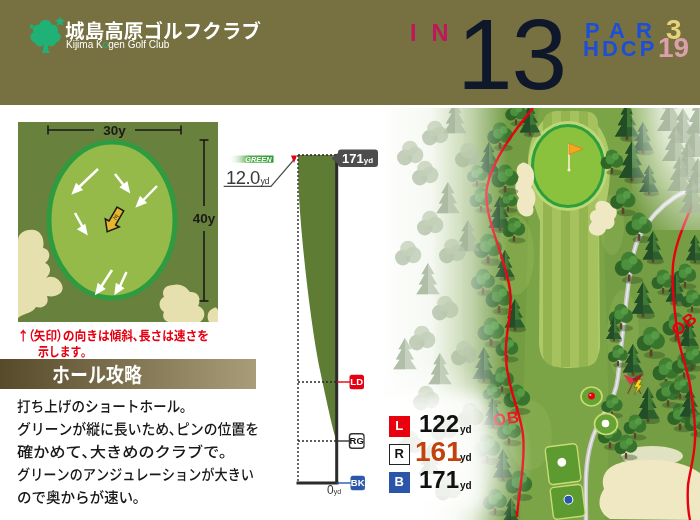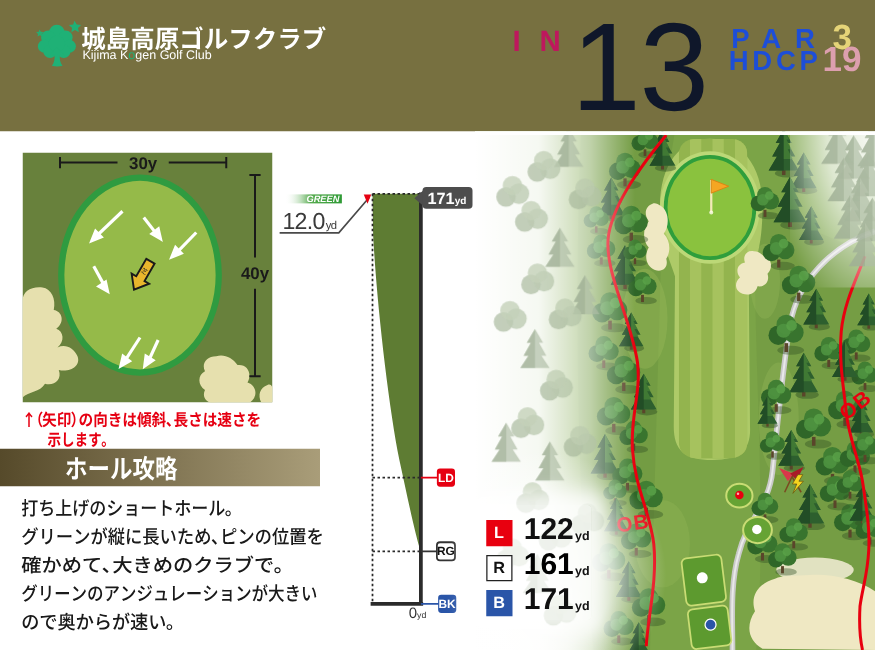--- a/index.html
+++ b/index.html
@@ -350,17 +350,17 @@
 <use href="#cf" transform="translate(319,12) scale(1.45)"></use>
     </g>
   <rect x="0" y="0" width="320" height="3" fill="#ffffff"></rect>
 </svg>
 
 <div class="abs" style="left:383px;top:404px;width:90px;height:92px;background:rgba(255,255,255,.72);border-radius:3px;box-shadow:0 0 14px 10px rgba(255,255,255,.72)"></div>
 <div class="abs" style="left:389px;top:416px;width:20.5px;height:20.5px;background:#e8000f;color:#fff;font-size:13px;font-weight:bold;text-align:center;line-height:20.5px">L</div>
 <div class="abs" style="left:415px;top:412px;width:44px;text-align:right;font-size:24px;font-weight:bold;color:#111;line-height:24px">122</div>
 <div class="abs" style="left:460px;top:424px;font-size:10px;font-weight:bold;color:#111">yd</div>
 <div class="abs" style="left:389px;top:444px;width:20.5px;height:20.5px;background:#fff;border:1.8px solid #222;color:#111;font-size:13px;font-weight:bold;text-align:center;line-height:17px">R</div>
-<div class="abs" style="left:415px;top:440px;width:44px;text-align:right;font-size:24px;font-weight:bold;color:#000000;line-height:24px">161</div>
+<div class="abs" style="left:415px;top:440px;width:44px;text-align:center;font-size:28px;font-weight:bold;color:#c2410c;line-height:24px">161</div>
 <div class="abs" style="left:460px;top:452px;font-size:10px;font-weight:bold;color:#111">yd</div>
 <div class="abs" style="left:389px;top:472px;width:20.5px;height:20.5px;background:#2a55a8;color:#fff;font-size:13px;font-weight:bold;text-align:center;line-height:20.5px">B</div>
 <div class="abs" style="left:415px;top:468px;width:44px;text-align:right;font-size:24px;font-weight:bold;color:#111;line-height:24px">171</div>
 <div class="abs" style="left:460px;top:480px;font-size:10px;font-weight:bold;color:#111">yd</div>
 
 </body></html>

